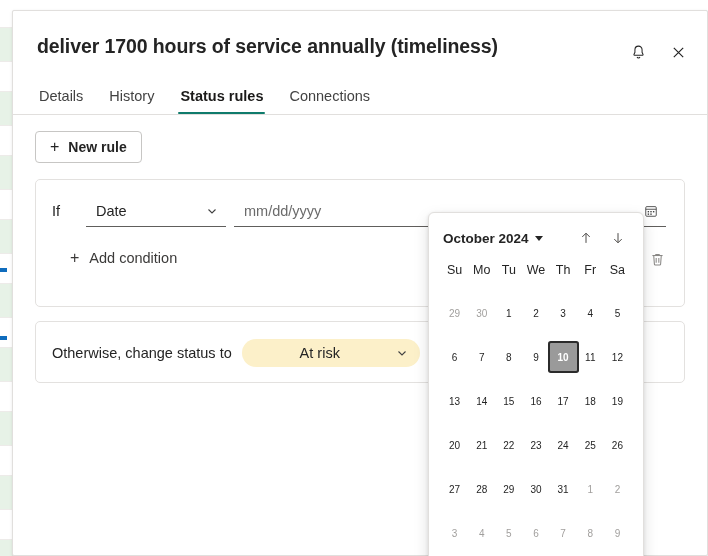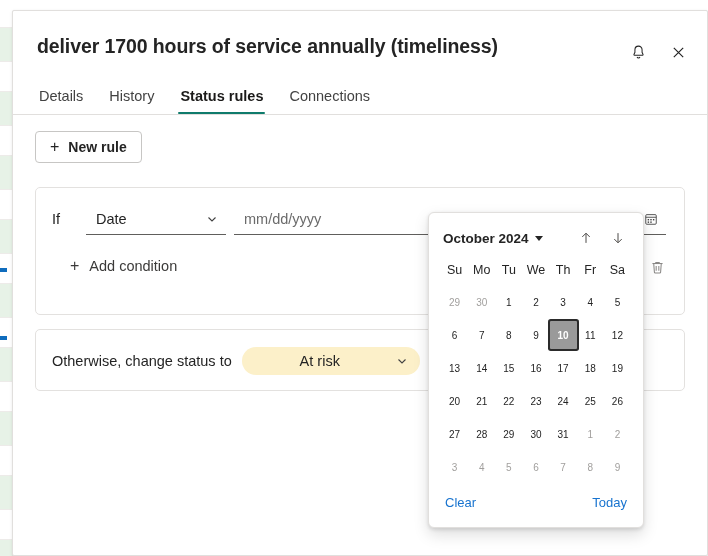--- a/index.html
+++ b/index.html
@@ -130,21 +130,21 @@
     background: #ffffff;
     border: 1px solid #c7c6c4;
     border-radius: 4px;
     cursor: pointer;
     font-family: inherit;
   }
   .plus-glyph { font-size: 16px; font-weight: 400; line-height: 1; }
 
   
   .rule-card {
-    margin-top: 24px;
+    margin-top: 16px;
     border: 1px solid #e3e1df;
     border-radius: 5px;
     background: #ffffff;
     padding: 14px 16px 12px 16px;
     position: relative;
   }
   #rule-card-main { min-height: 128px; }
   #rule-card-otherwise {
     margin-top: 14px;
     min-height: 62px;
@@ -301,21 +301,21 @@
     width: 26px; height: 26px;
     display: flex; align-items: center; justify-content: center;
     border: none; background: transparent;
     border-radius: 3px; cursor: pointer;
     color: #484644;
   }
 
   #cal-grid {
     display: grid;
     grid-template-columns: repeat(7, 1fr);
-    row-gap: 5px;
+    row-gap: 16px;
   }
   .wk {
     height: 26px;
     display: flex; align-items: center; justify-content: center;
     font-size: 12.5px;
     font-weight: 400;
     color: #242424;
   }
   .day {
     height: 28px;

